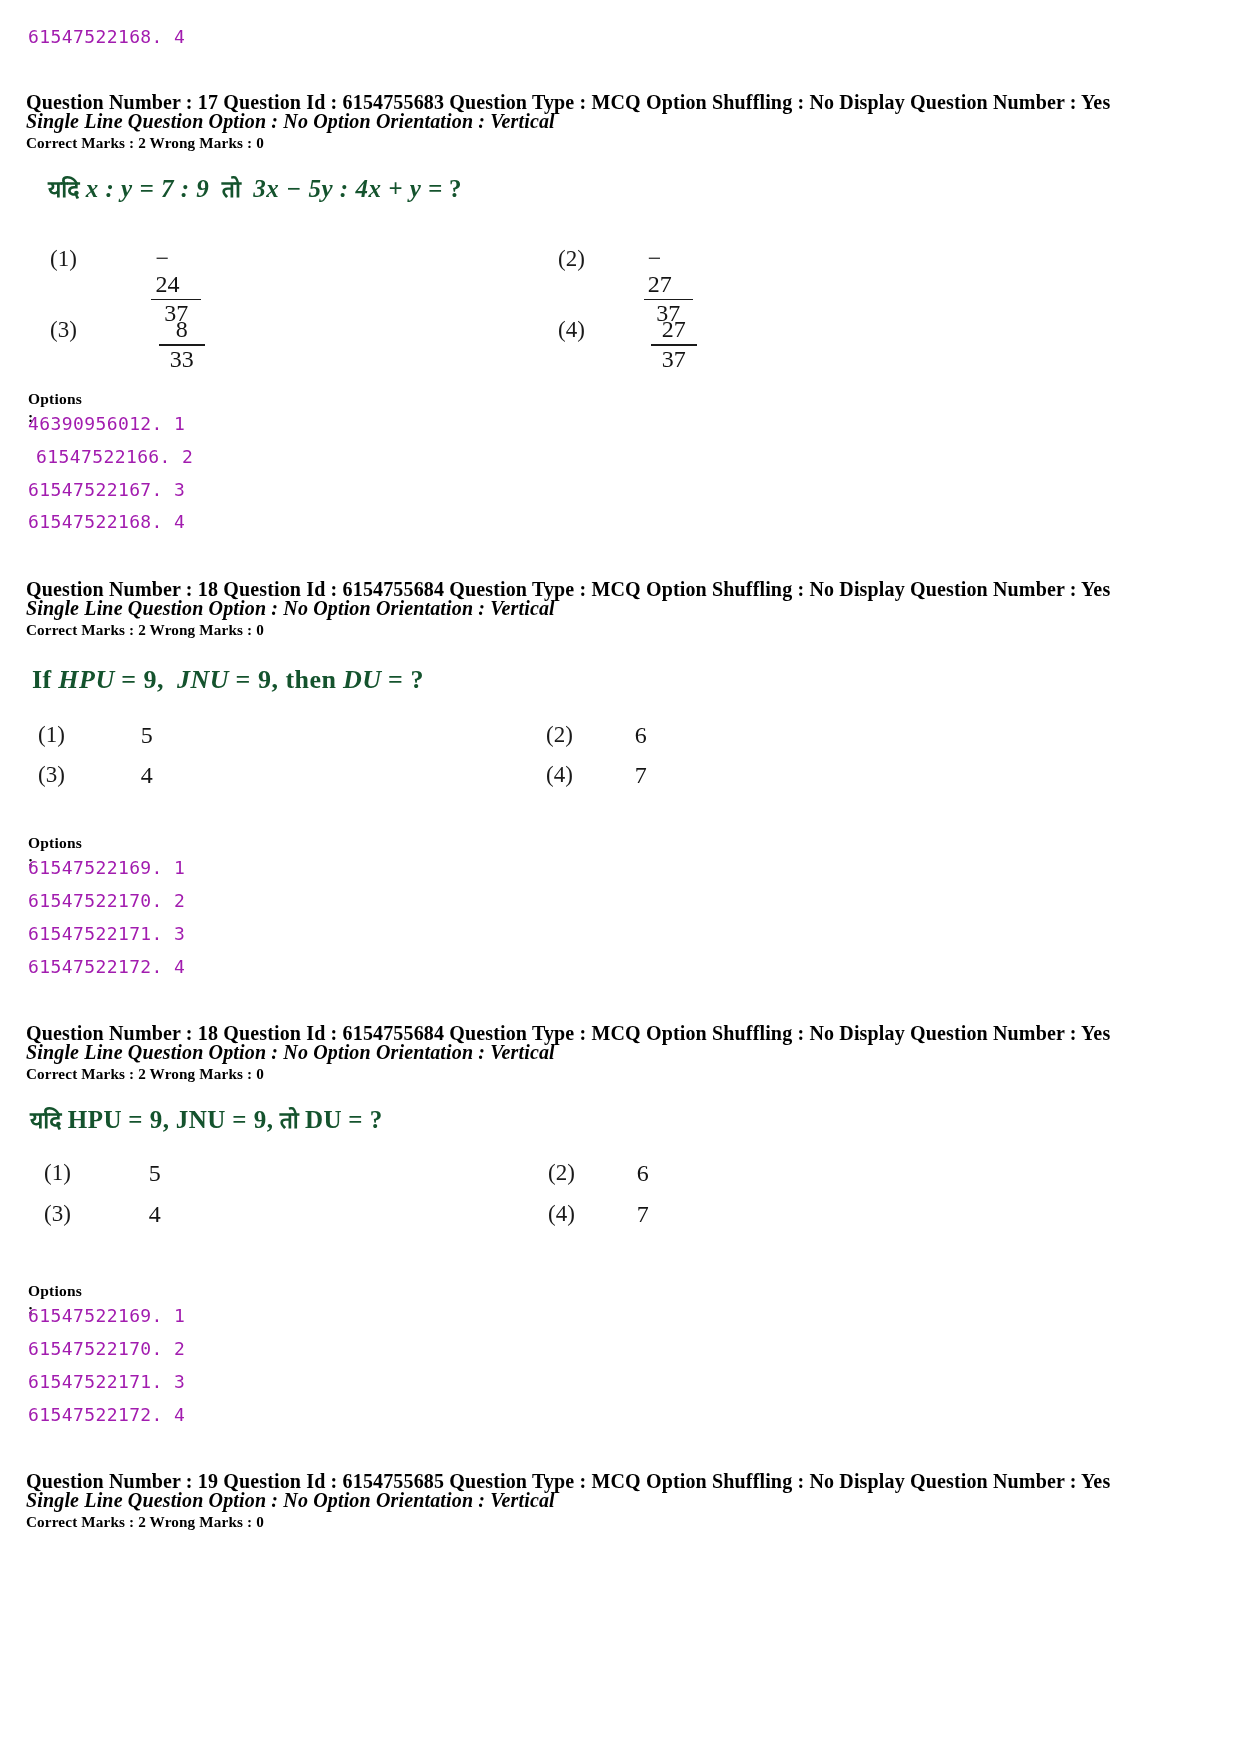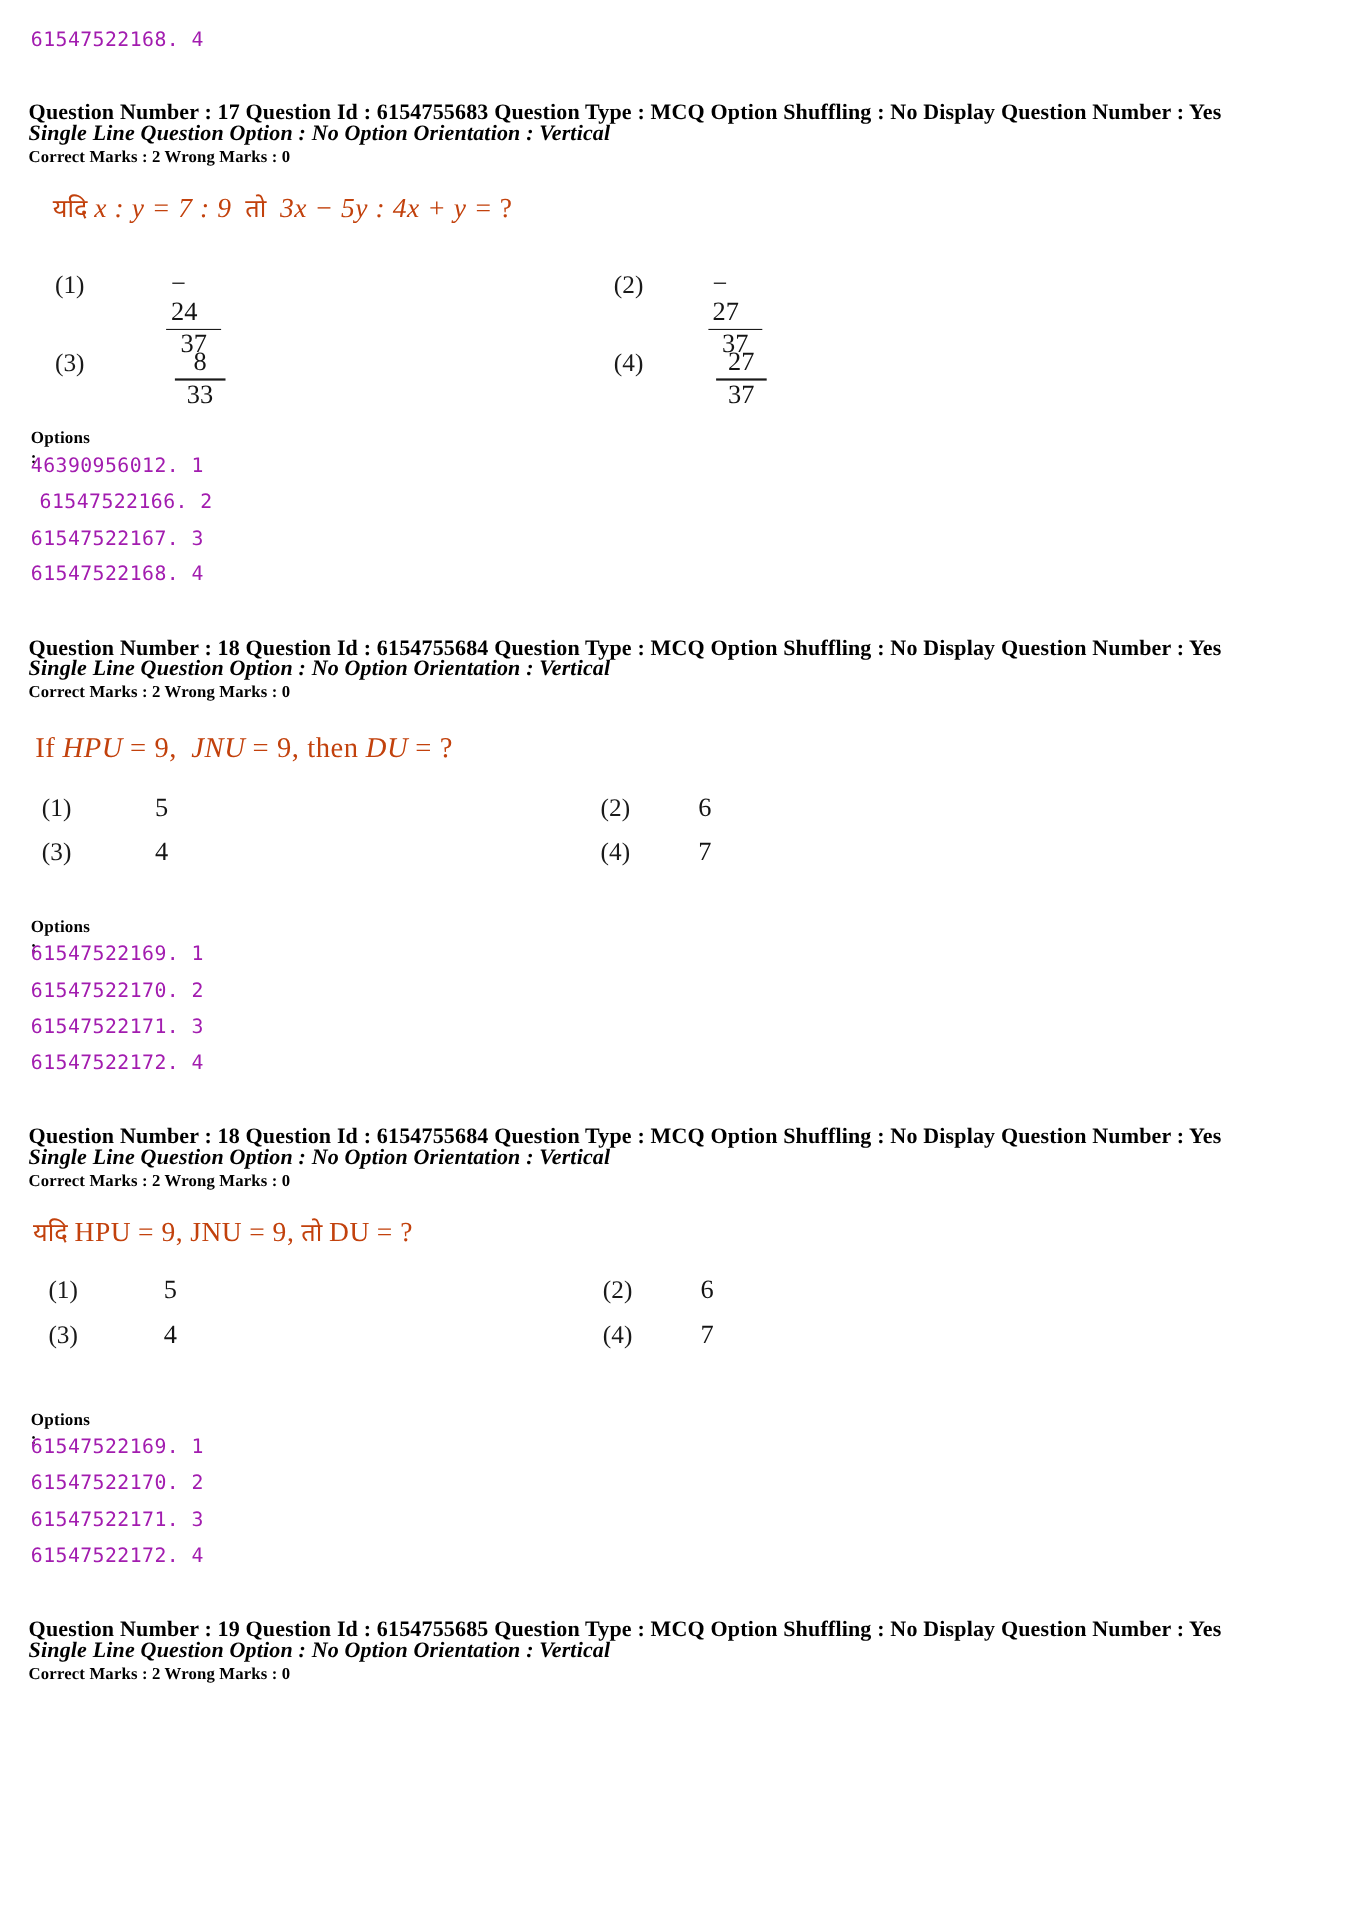--- a/index.html
+++ b/index.html
@@ -50,22 +50,23 @@
     font-weight: bold;
     font-size: 15.2px;
     color: #000;
     letter-spacing: 0.15px;
     white-space: nowrap;
   }
 
   
   .stem {
     font-size: 25px;
-    color: #c2410c;
+    color: #14532d;
     white-space: nowrap;
+    font-weight: bold;
   }
   .stem .mathit {
     font-family: "Liberation Serif", "DejaVu Serif", serif;
     font-style: italic;
     letter-spacing: 0.5px;
   }
   .stem .mathup {
     font-family: "Liberation Serif", "DejaVu Serif", serif;
     font-style: normal;
     letter-spacing: 0.5px;

